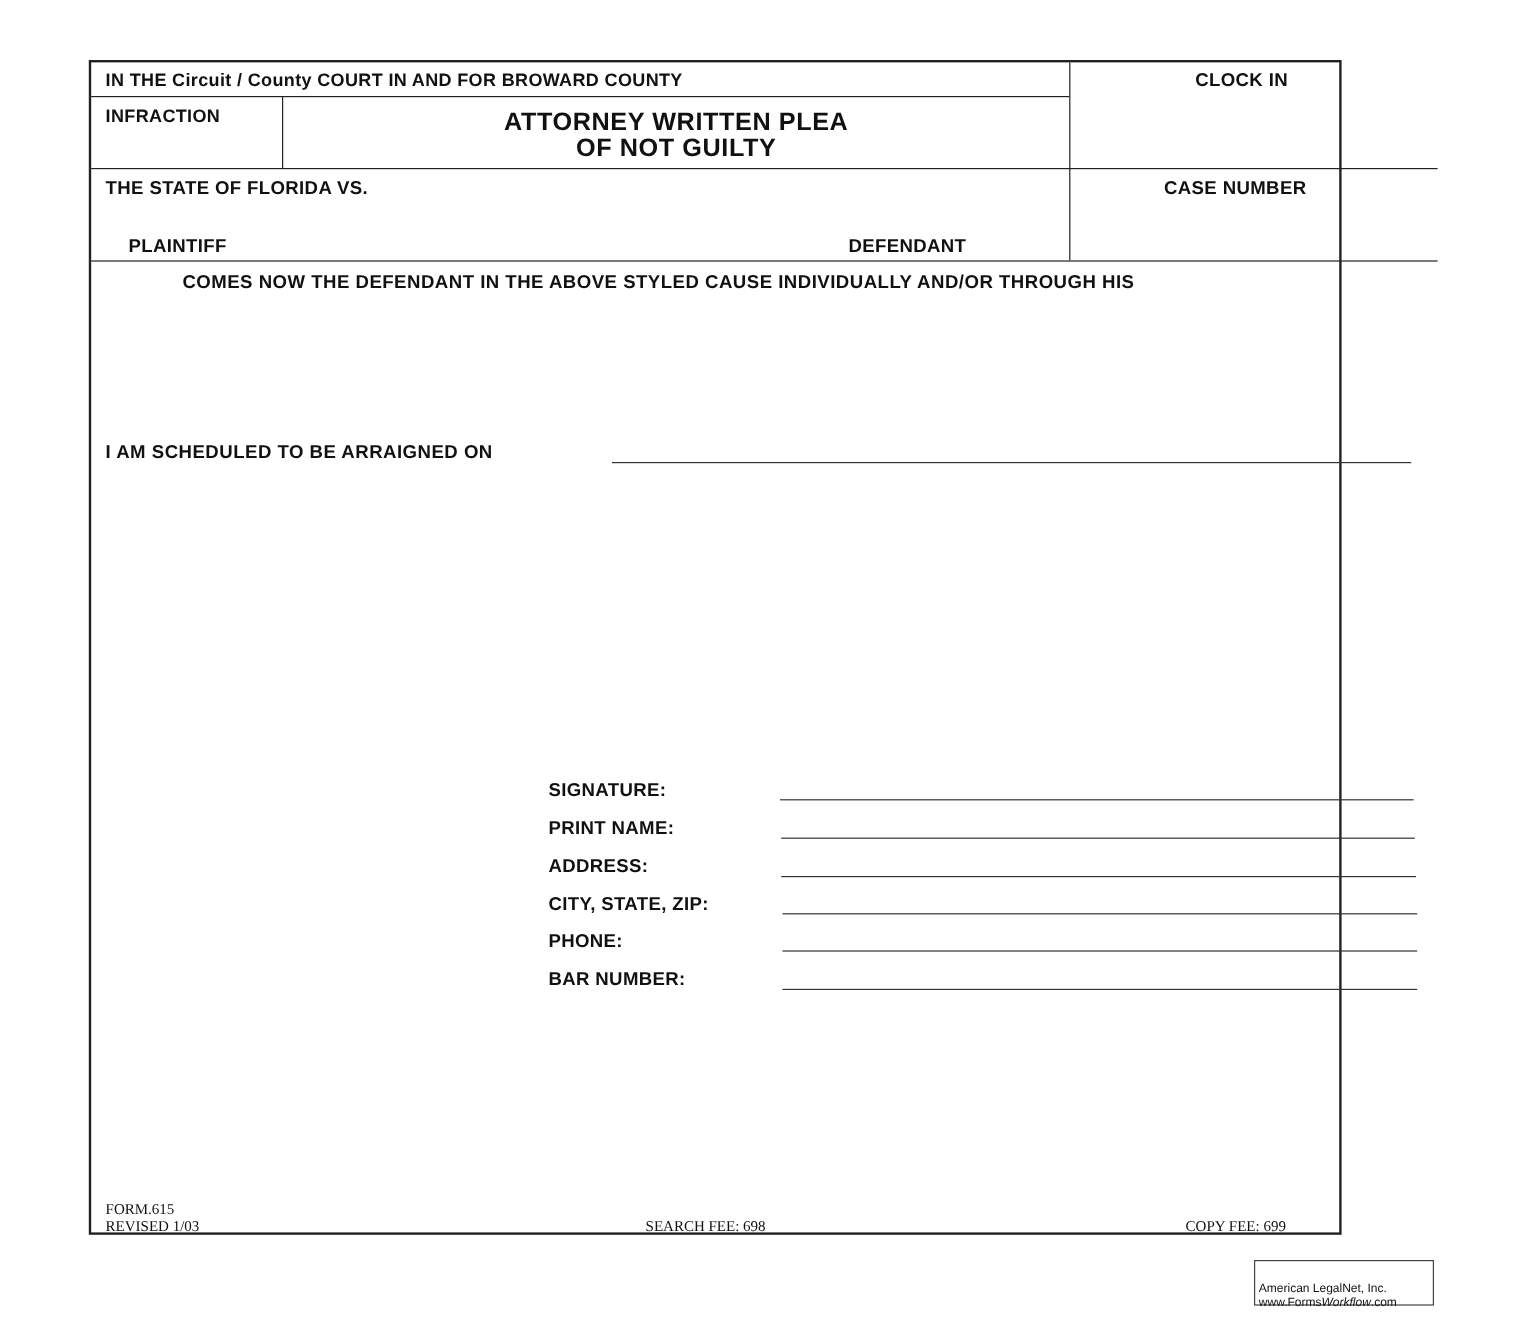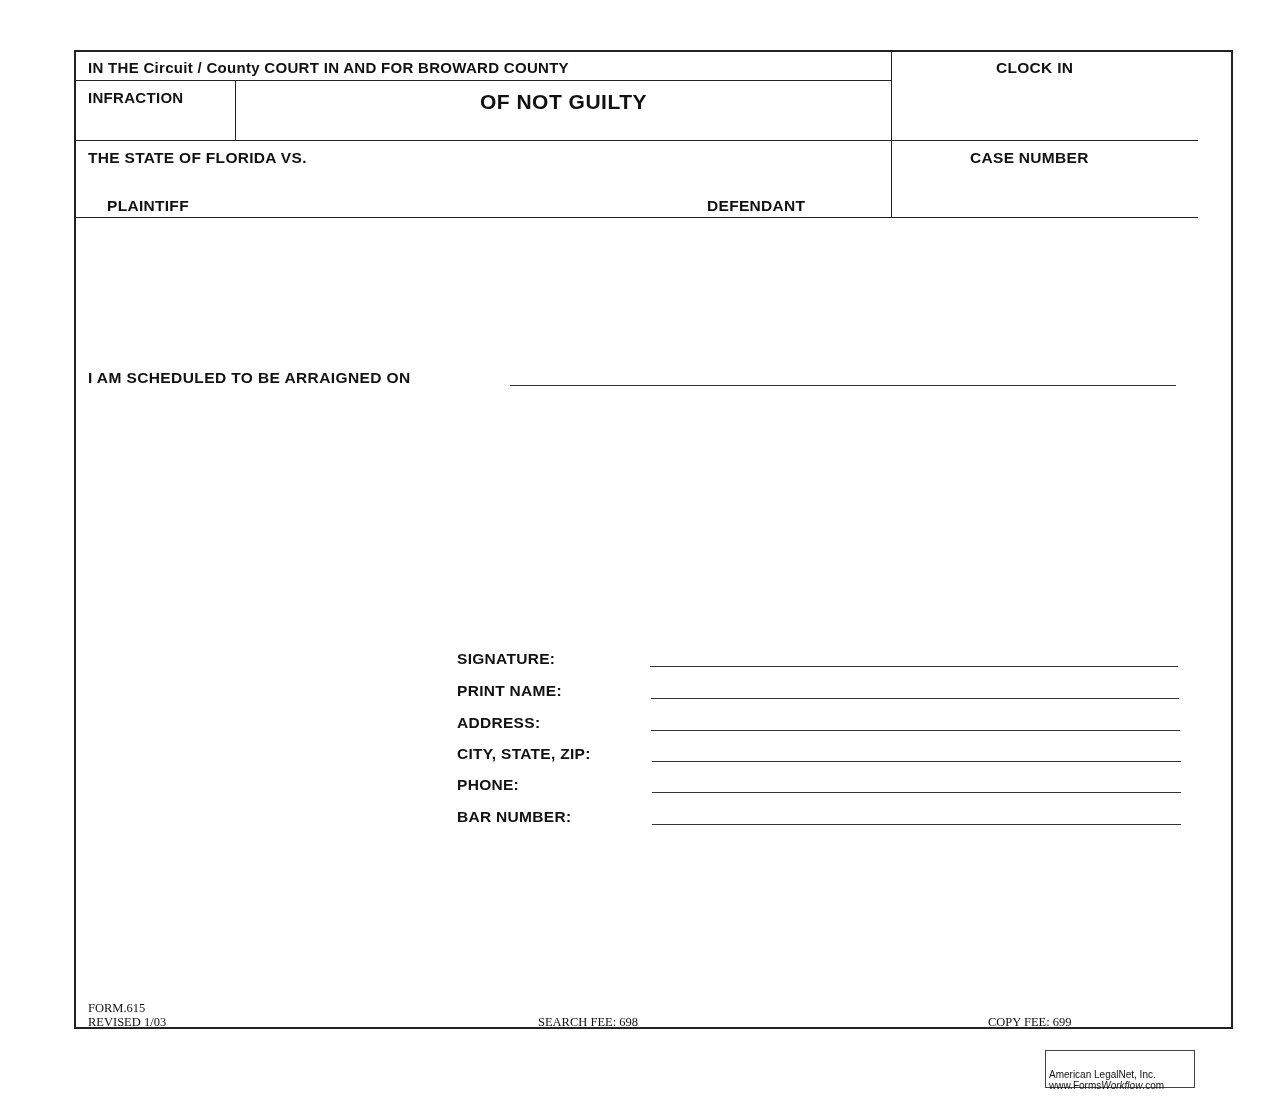--- a/index.html
+++ b/index.html
@@ -1,17 +1,17 @@
 <!DOCTYPE html>
 <html><head>
 <meta charset="utf-8">
 <style>
   html, body { margin:0; padding:0; background:#ffffff; }
   body { width:1275px; height:1100px; position:relative; font-family:"Liberation Sans", sans-serif; color:#111; }
-  .form { position:absolute; left:74px; top:50px; width:1159px; height:979px; border:2px solid #222; box-sizing:border-box; }
+  .form { position:absolute; left:74px; top:50px; width:1044px; height:979px; border:2px solid #222; box-sizing:border-box; }
   .abs { position:absolute; }
   .hline { position:absolute; height:0; border-top:1.5px solid #222; }
   .vline { position:absolute; width:0; border-left:1.5px solid #222; }
   .lbl { position:absolute; font-weight:bold; font-size:15.5px; letter-spacing:0.3px; white-space:nowrap; }
   .title { position:absolute; font-weight:bold; font-size:21px; text-align:center; line-height:22px; letter-spacing:0.5px; }
   .body-text { position:absolute; font-weight:bold; font-size:15.5px; letter-spacing:0.4px; line-height:17px; }
   .uline { position:absolute; height:0; border-top:1.5px solid #333; }
   .foot { position:absolute; font-family:"Liberation Serif", serif; font-size:12.5px; white-space:nowrap; }
   .brand { position:absolute; left:1045px; top:1050px; width:150px; height:24px; border:1.5px solid #444; box-sizing:border-box; font-size:10px; line-height:11px; padding:18px 3px; }
   .brand i { font-style:italic; }
@@ -23,33 +23,35 @@
 
   <div class="vline" style="left:815px; top:0; height:165px;"></div>
   <div class="hline" style="left:0; top:28px; width:815px;"></div>
   <div class="vline" style="left:159px; top:28px; height:60px;"></div>
   <div class="hline" style="left:0; top:88px; width:1122px;"></div>
   <div class="hline" style="left:0; top:165px; width:1122px;"></div>
 
   <div class="lbl" style="left:12px; top:7px; font-size:15px;">IN THE Circuit / County COURT IN AND FOR BROWARD COUNTY</div>
   <div class="lbl" style="left:12px; top:37px; font-size:15px;">INFRACTION</div>
   <div class="title" style="left:160px; top:39px; width:655px;">
+    <div>ATTORNEY WRITTEN PLEA</div>
     <div>OF NOT GUILTY</div>
   </div>
   <div class="lbl" style="left:920px; top:7px;">CLOCK IN</div>
   <div class="abs" style="left:817px; top:30px; width:305px; height:56px;"></div>
 
   <div class="lbl" style="left:12px; top:97px;">THE STATE OF FLORIDA VS.</div>
   <div class="lbl" style="left:31px; top:145px;">PLAINTIFF</div>
   <div class="lbl" style="left:631px; top:145px;">DEFENDANT</div>
   <div class="abs" style="left:280px; top:112px; width:520px; height:30px;"></div>
   <div class="lbl" style="left:894px; top:97px;">CASE NUMBER</div>
   <div class="abs" style="left:817px; top:118px; width:305px; height:45px;"></div>
 
   <div class="body-text" style="left:12px; top:175px; width:1100px;">
+    <div style="padding-left:64px;">COMES NOW THE DEFENDANT IN THE ABOVE STYLED CAUSE INDIVIDUALLY AND/OR THROUGH HIS</div>
   </div>
 
   <div class="body-text" style="left:12px; top:317px;">I AM SCHEDULED TO BE ARRAIGNED ON</div>
   <div class="uline" style="left:434px; top:333px; width:666px;"></div>
 
 
   <div>
     <div class="lbl" style="left:381px; top:598px;">SIGNATURE:</div>
     <div class="uline" style="left:574px; top:614px; width:528px;"></div>
 

